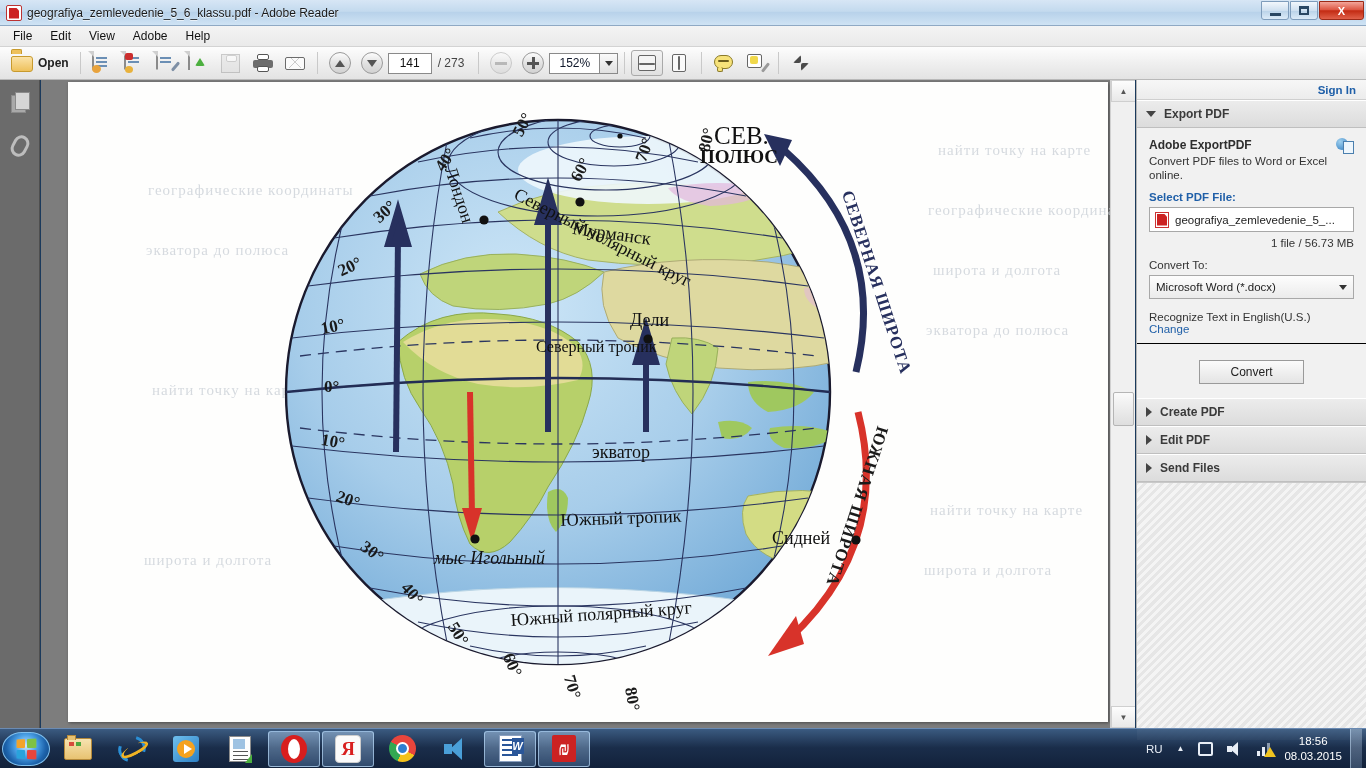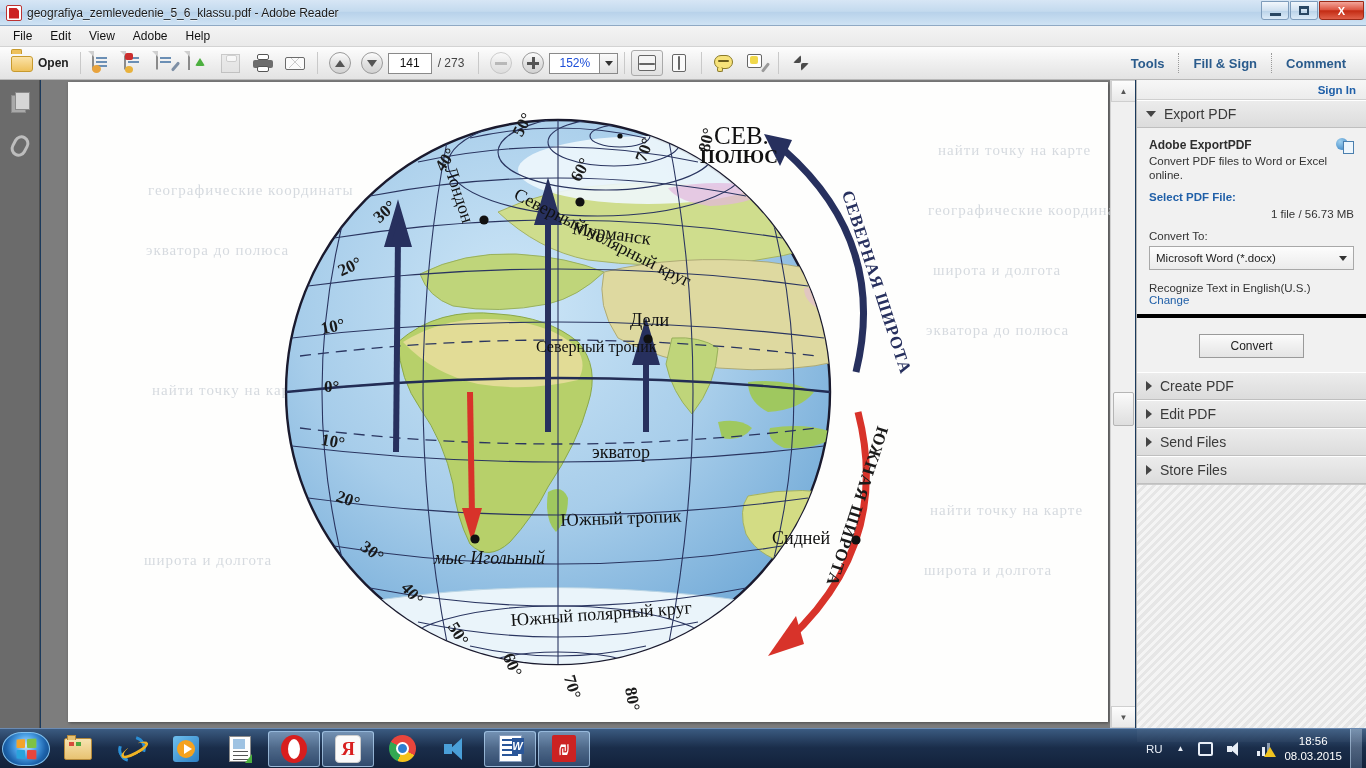--- a/index.html
+++ b/index.html
@@ -87,21 +87,21 @@
   .plusg{position:relative;width:12px;height:12px;}
   .plusg:before,.plusg:after{content:"";position:absolute;background:#555;}
   .plusg:before{left:0;top:4.5px;width:12px;height:3px;}
   .plusg:after{top:0;left:4.5px;height:12px;width:3px;}
   .minusg{width:12px;height:3px;background:#777;}
 
   .pagefield{width:44px;height:21px;border:1px solid #8a8a8a;background:#fff;
     font-size:12px;color:#111;text-align:center;line-height:19px;flex:none;}
   .pagetot{font-size:12px;color:#444;margin:0 8px 0 6px;white-space:nowrap;}
   .zoomfield{width:50px;height:21px;border:1px solid #8a8a8a;border-right:none;background:#fff;
-    font-size:12px;color:#1d4ed8;text-align:center;line-height:19px;flex:none;}
+    font-size:12px;color:#0f172a;text-align:center;line-height:19px;flex:none;}
   .zoomdrop{width:19px;height:21px;border:1px solid #8a8a8a;
     background:linear-gradient(to bottom,#fafafa,#e0e0e0);display:flex;align-items:center;justify-content:center;flex:none;}
   .caretd{width:0;height:0;border-left:4px solid transparent;border-right:4px solid transparent;border-top:5px solid #333;}
 
   #tb-right{margin-left:auto;display:flex;align-items:center;}
   #tb-right .rlink{font-size:13px;color:#2a5b8c;font-weight:bold;padding:0 14px;cursor:default;}
   .dotsep{width:0;height:20px;border-left:1px dotted #9a9a9a;}
 
   
   #navpane{position:absolute;left:0;top:80px;width:40px;height:648px;background:#6b6b6b;border-right:1px solid #4f4f4f;}
@@ -126,22 +126,22 @@
   
   #rpanel{position:absolute;left:1136px;top:80px;width:230px;height:648px;background:#f1f1f1;border-left:1px solid #b5b5b5;}
   #signin{height:20px;display:flex;align-items:center;justify-content:flex-end;padding-right:10px;
     background:linear-gradient(to bottom,#f7f7f7,#ececec);border-bottom:1px solid #cfcfcf;}
   #signin span{font-size:11.5px;color:#1f5fa8;font-weight:bold;}
   .acc-head{height:28px;display:flex;align-items:center;padding-left:9px;
     background:linear-gradient(to bottom,#ececec,#dcdcdc);border-top:1px solid #fff;border-bottom:1px solid #bfbfbf;}
   .acc-head .tw{width:0;height:0;margin-right:8px;}
   .tw-down{border-left:5px solid transparent;border-right:5px solid transparent;border-top:6px solid #444;}
   .tw-right{border-top:5px solid transparent;border-bottom:5px solid transparent;border-left:6px solid #444;}
-  .acc-head .ttl{font-size:14px;font-weight:normal;color:#3a3a3a;}
-  #exportbody{padding:10px 12px 8px 12px;background:#f1f1f1;border-bottom:4px solid #000000;}
+  .acc-head .ttl{font-size:12px;font-weight:bold;color:#3a3a3a;}
+  #exportbody{padding:10px 12px 8px 12px;background:#f1f1f1;border-bottom:1px solid #000000;}
   .ex-title{font-size:12px;font-weight:bold;color:#2e2e2e;margin-bottom:2px;}
   .ex-sub{font-size:11.5px;color:#333;line-height:14px;}
   .ex-lbl{font-size:11.5px;color:#1f5fa8;font-weight:bold;margin-top:9px;margin-bottom:4px;}
   .filebox{height:25px;background:#fff;border:1px solid #a8a8a8;display:flex;align-items:center;padding:0 5px;}
   .filebox .fico{width:14px;height:16px;background:#fff;border:1px solid #c33;position:relative;margin-right:6px;flex:none;}
   .filebox .fico:after{content:"";position:absolute;left:1px;top:1px;right:1px;bottom:1px;background:#cc2222;
     clip-path:polygon(0 0,70% 0,100% 28%,100% 100%,0 100%);}
   .filebox .fname{font-size:11.5px;color:#222;white-space:nowrap;overflow:hidden;}
   .fmeta{font-size:11.5px;color:#333;text-align:right;margin-top:5px;}
   .cvt-lbl{font-size:11.5px;color:#333;margin-top:10px;margin-bottom:4px;}
@@ -327,27 +327,20 @@
 
   <div class="tbsep"></div>
 
   <div class="tbtn">
     <span class="ico">
       <i class="badge" style="left:3px;top:3px;width:0;height:0;border-left:8px solid transparent;border-bottom:8px solid #4a4a4a;"></i>
       <i class="badge" style="right:3px;bottom:3px;width:0;height:0;border-right:8px solid transparent;border-top:8px solid #4a4a4a;"></i>
     </span>
   </div>
 
-  <div id="tb-right">
-    <div class="rlink">Tools</div>
-    <div class="dotsep"></div>
-    <div class="rlink">Fill &amp; Sign</div>
-    <div class="dotsep"></div>
-    <div class="rlink">Comment</div>
-  </div>
 </div>
 
 <div id="navpane">
   <div class="navicon">
     <span class="np-pages"></span>
   </div>
   <div class="navicon">
     <span class="np-clip"></span>
   </div>
 </div>
@@ -556,20 +549,24 @@
     <span class="tw tw-down"></span>
     <span class="ttl">Export PDF</span>
   </div>
 
   <div id="exportbody">
     <span class="ex-icon"></span>
     <div class="ex-title">Adobe ExportPDF</div>
     <div class="ex-sub">Convert PDF files to Word or Excel online.</div>
 
     <div class="ex-lbl">Select PDF File:</div>
+    <div class="filebox">
+      <span class="fico"></span>
+      <span class="fname">geografiya_zemlevedenie_5_...</span>
+    </div>
     <div class="fmeta">1 file / 56.73 MB</div>
 
     <div class="cvt-lbl">Convert To:</div>
     <div class="combo">
       <span class="cv">Microsoft Word (*.docx)</span>
       <i class="caretd"></i>
     </div>
 
     <div class="recog">Recognize Text in English(U.S.)</div>
     <div class="chg">Change</div>
@@ -583,24 +580,20 @@
     <span class="tw tw-right"></span>
     <span class="ttl">Create PDF</span>
   </div>
   <div class="acc-head">
     <span class="tw tw-right"></span>
     <span class="ttl">Edit PDF</span>
   </div>
   <div class="acc-head">
     <span class="tw tw-right"></span>
     <span class="ttl">Send Files</span>
-  </div>
-  <div class="acc-head">
-    <span class="tw tw-right"></span>
-    <span class="ttl">Store Files</span>
   </div>
 
   <div style="height:258px;background:repeating-linear-gradient(-45deg,#e6e6e6 0 3px,#f4f4f4 3px 6px);border-top:1px solid #c9c9c9;"></div>
 </div>
 
 <div id="taskbar">
   <div id="startorb">
     <span class="flag">
       <i style="background:#f3a32a"></i>
         <i style="background:#7fc242"></i>

